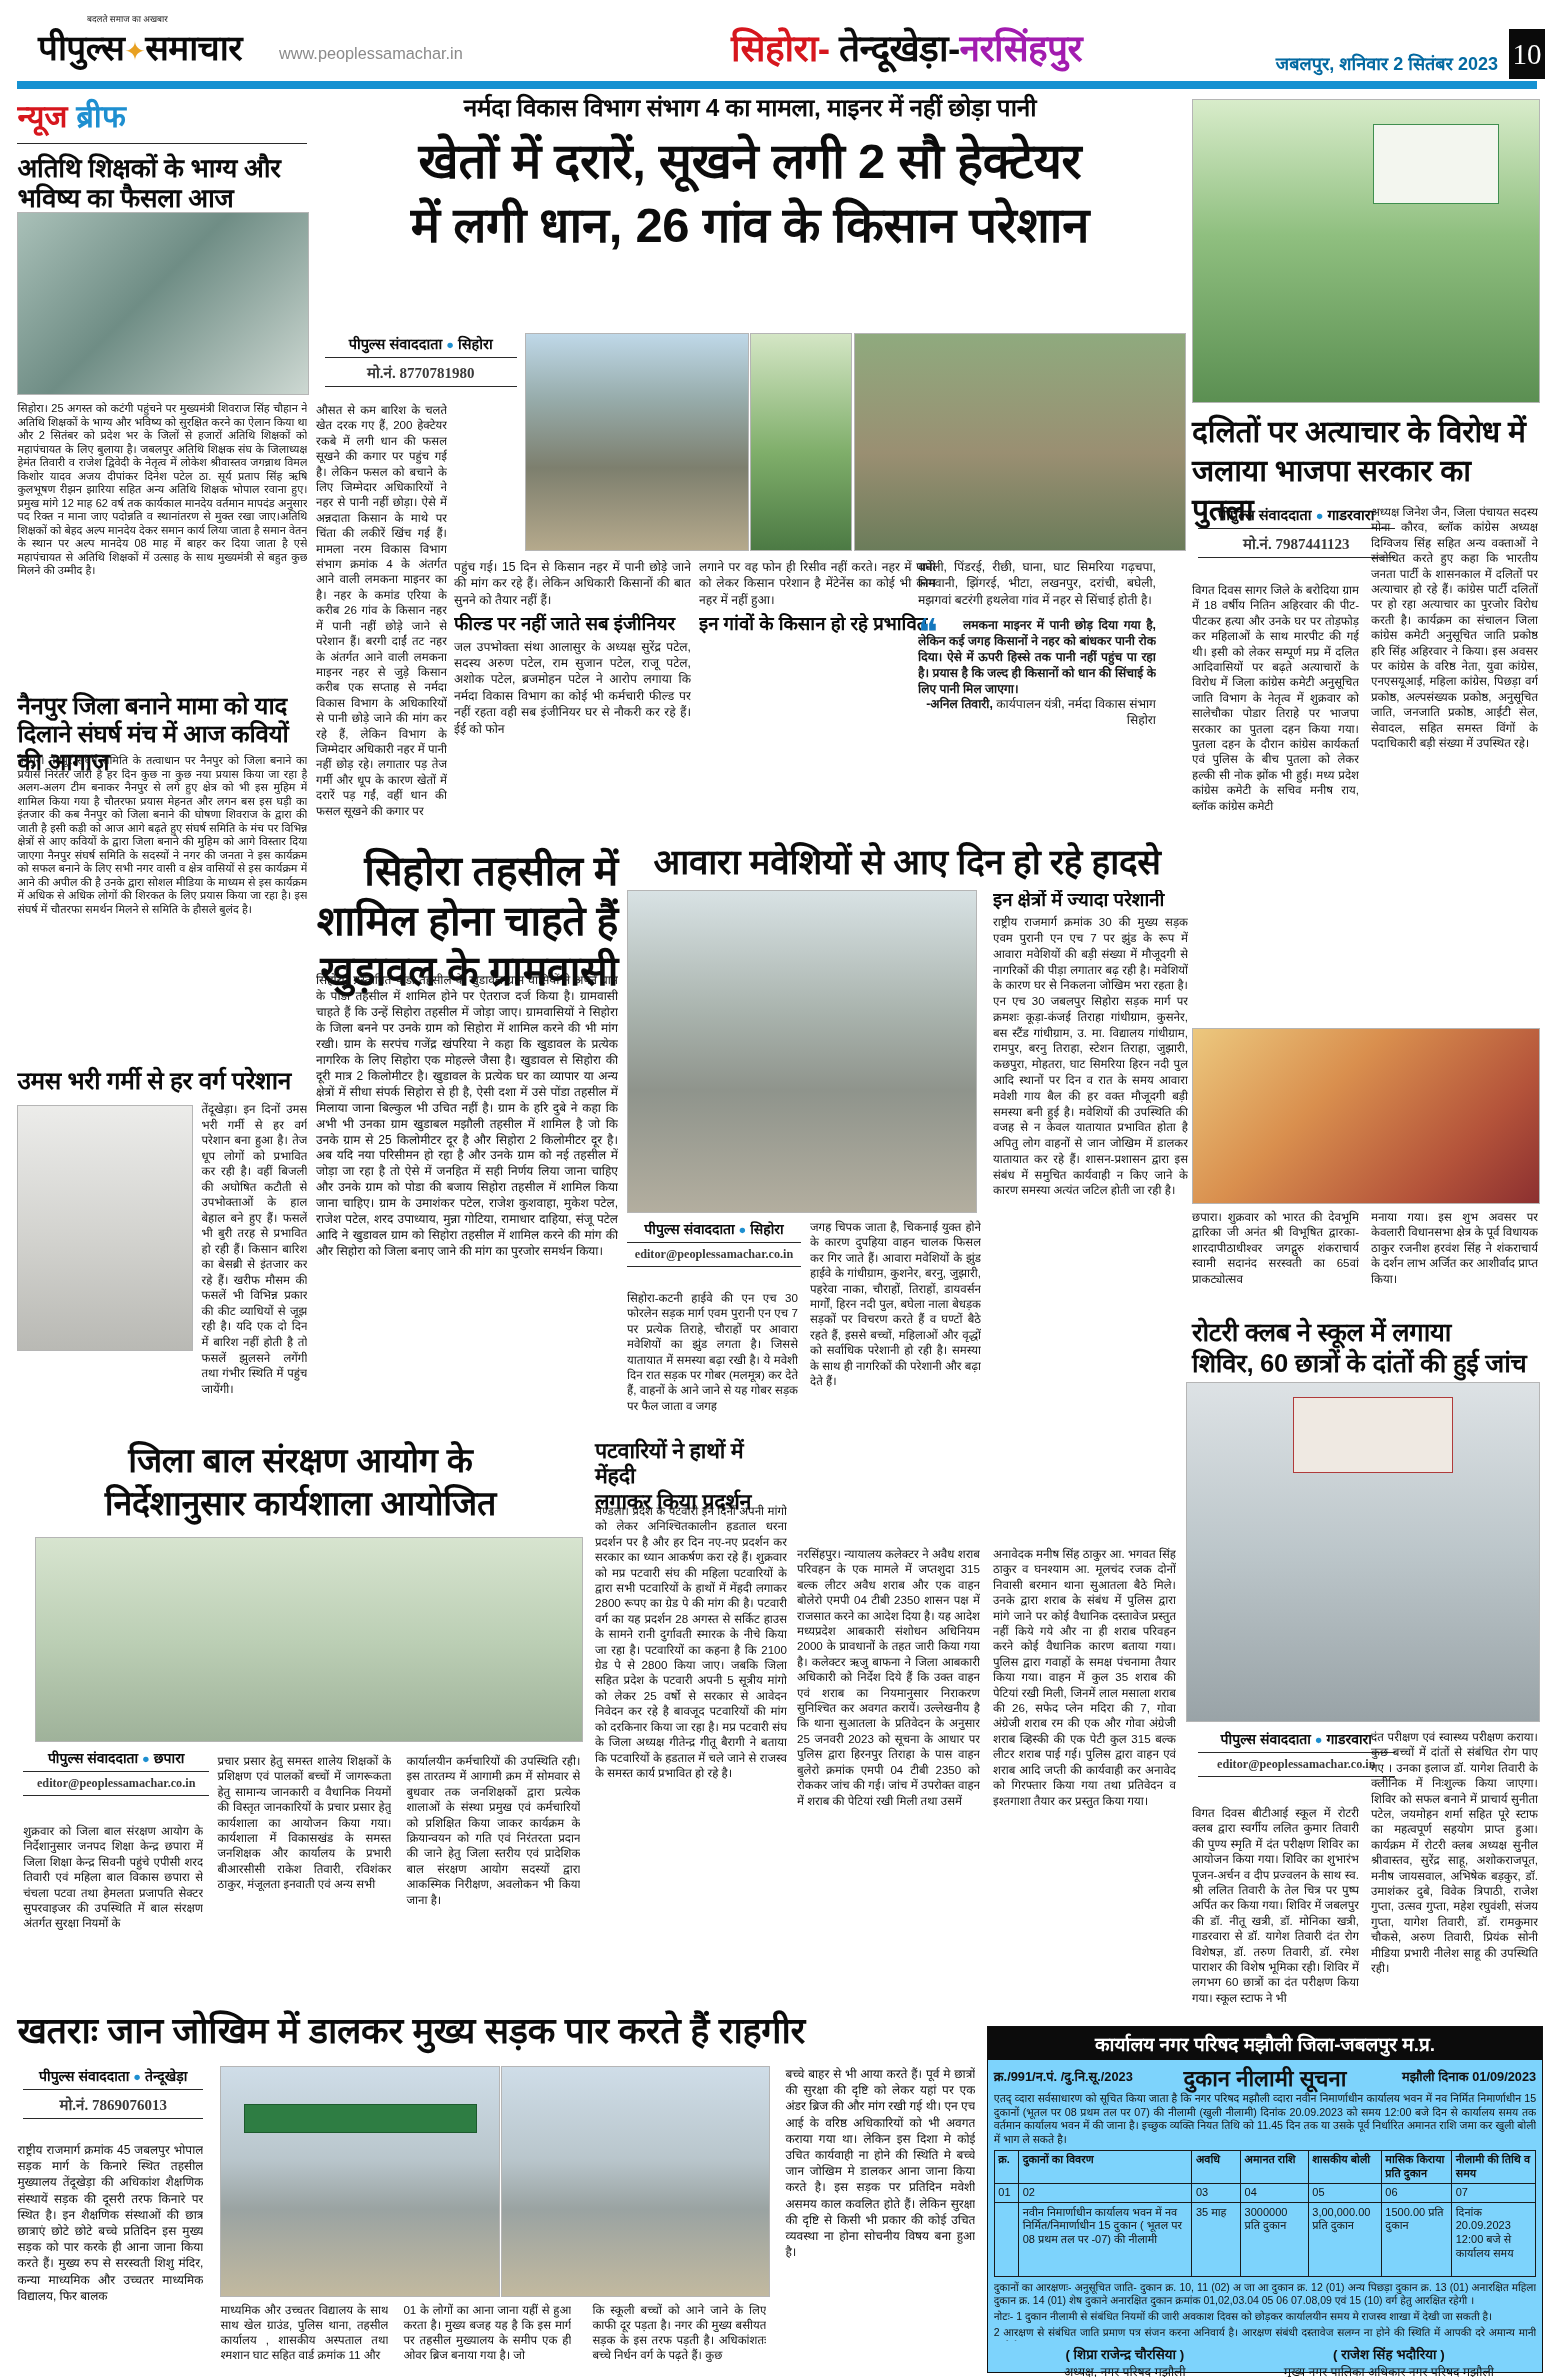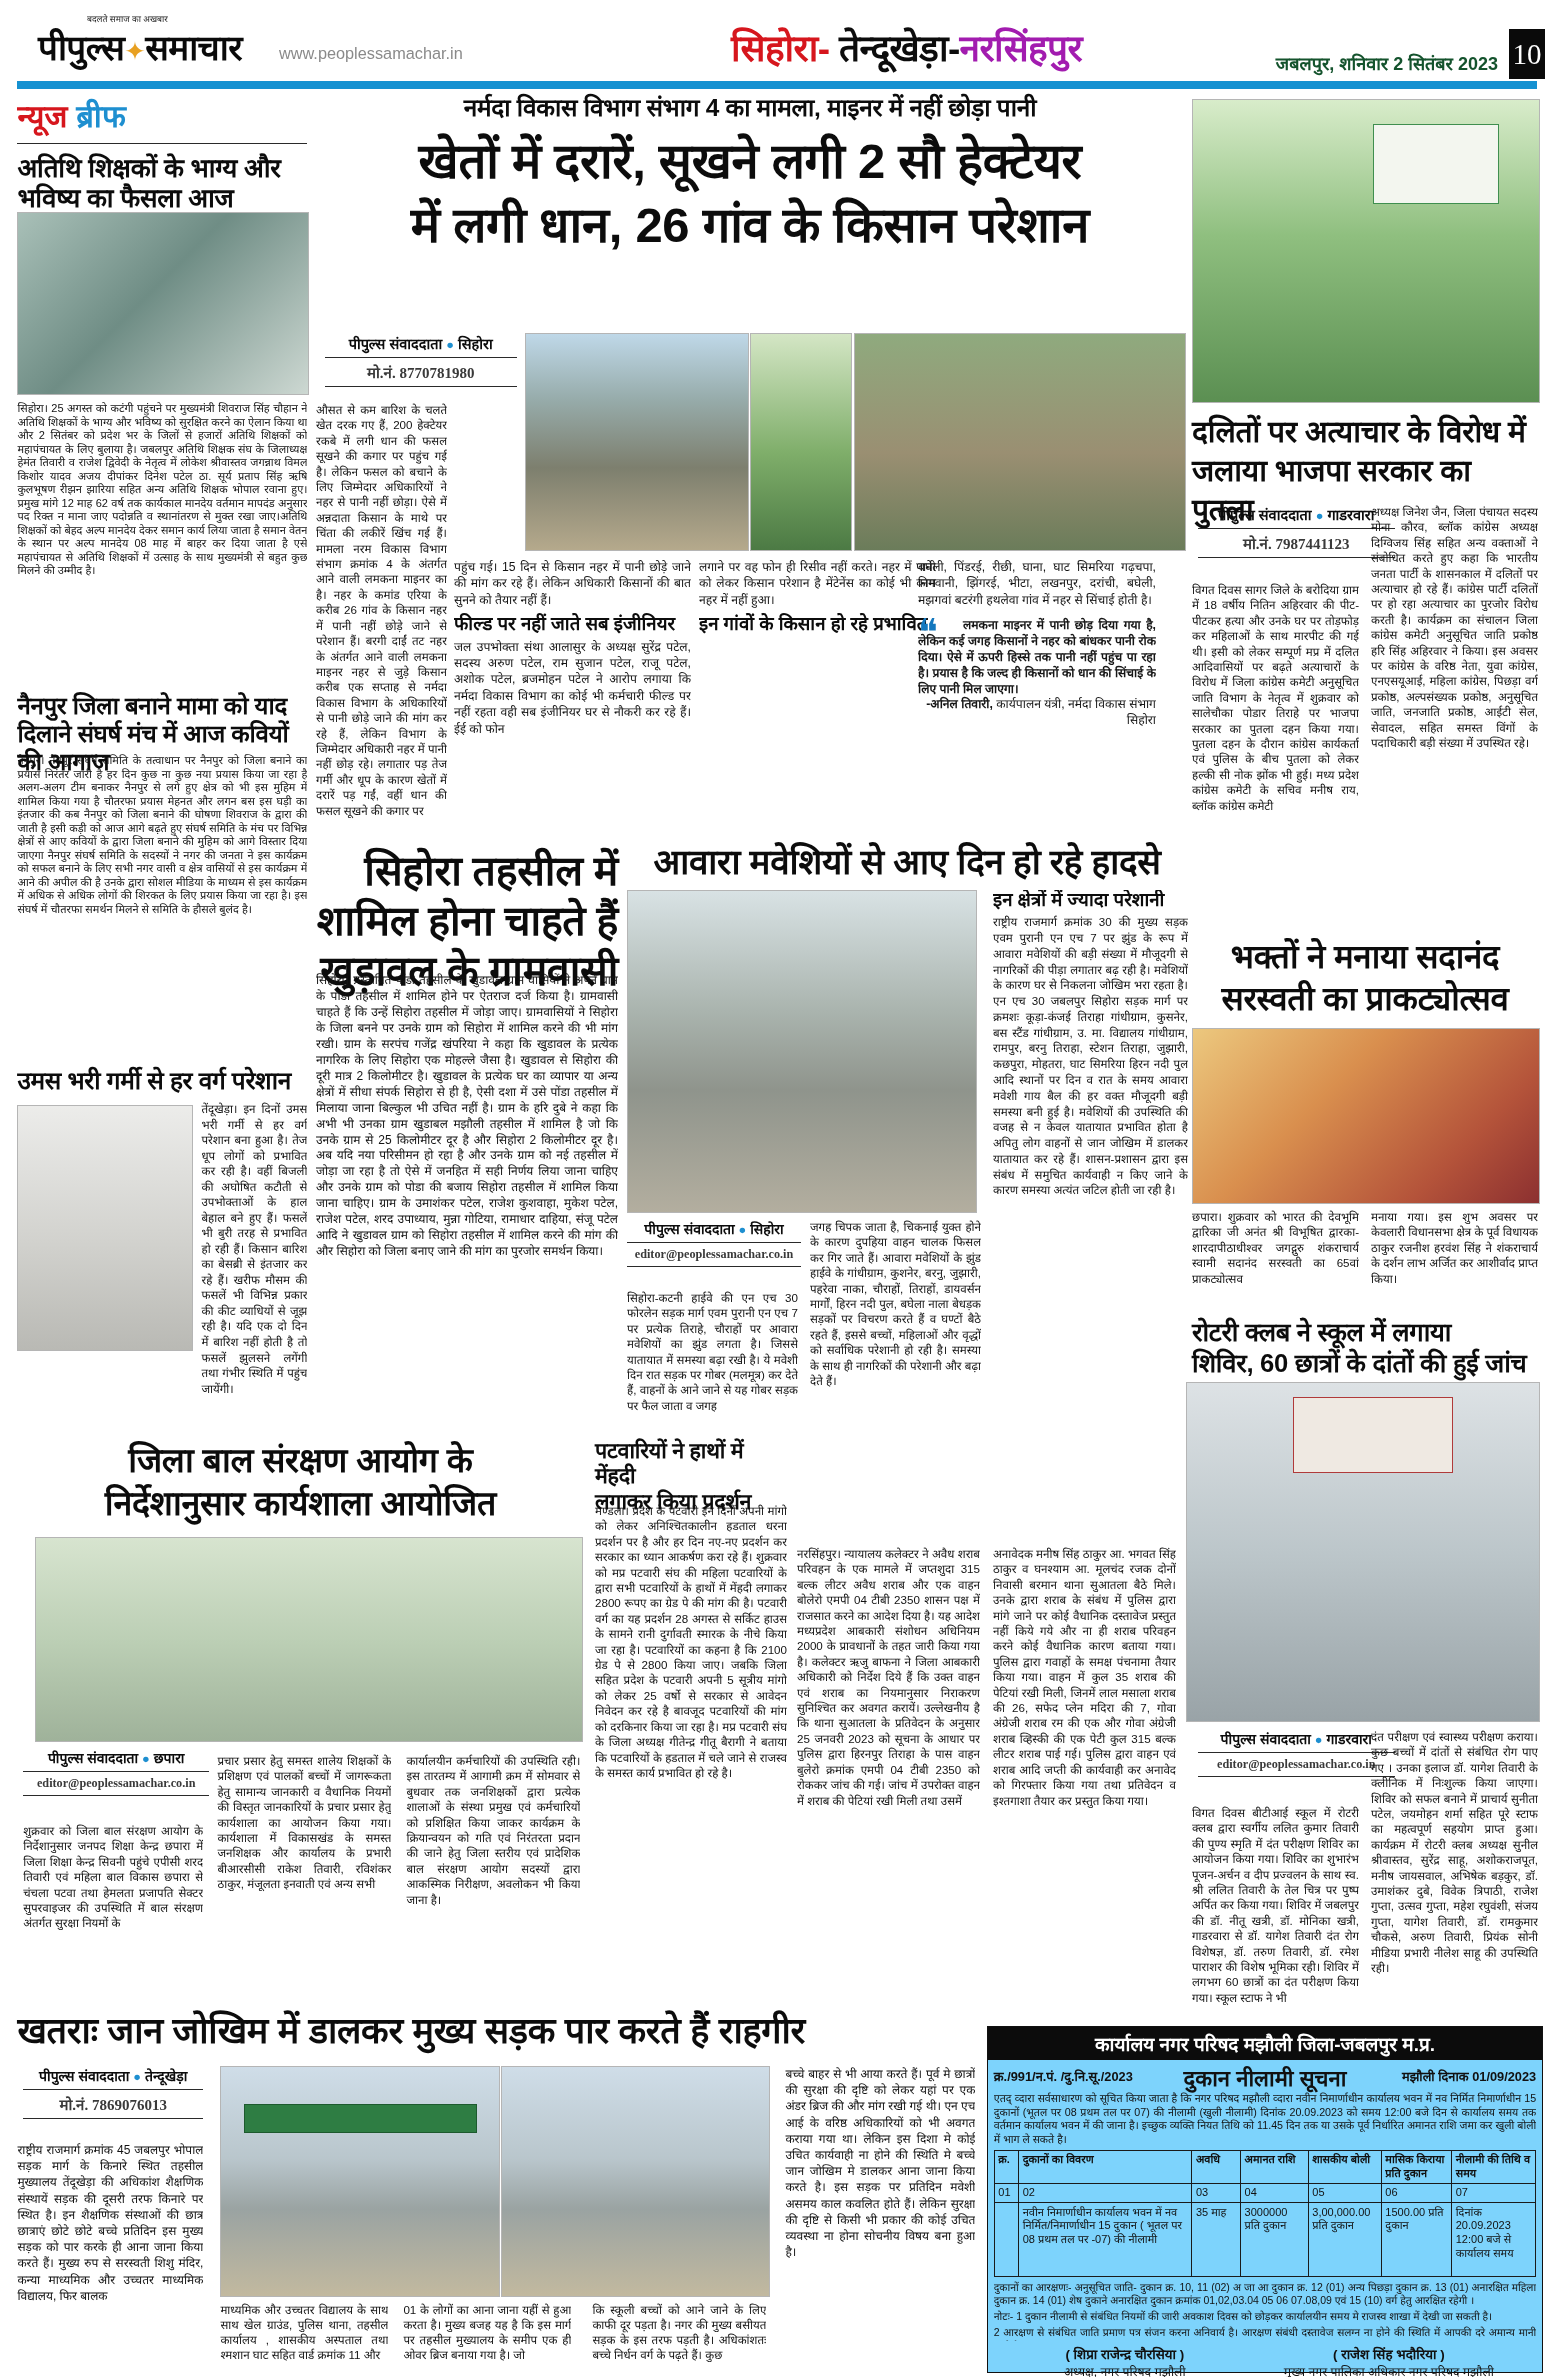--- a/index.html
+++ b/index.html
@@ -46,21 +46,21 @@
 
   <div class="abs" style="left:0;top:0;width:1555px;height:90px;padding-left:40px;">
     <div class="abs" style="left:87px;top:12.8px;font-size:8.7px;color:#222;">बदलते समाज का अखबार</div>
     <div class="abs" style="left:38px;top:23px;font-size:35px;font-weight:700;color:#0a0a0a;letter-spacing:-0.6px;">
       <span>पीपुल्स</span><span style="color:#e8a021;font-size:25.6px;">✦</span><span>समाचार</span>
     </div>
     <div class="abs" style="left:279px;top:44px;font-size:16.3px;color:#8a8a8a;">www.peoplessamachar.in</div>
     <div class="abs" style="left:587px;top:21px;width:639px;text-align:center;font-size:37px;font-weight:700;letter-spacing:-0.6px;">
       <span style="color:#d6161d;">सिहोरा- </span><span style="color:#0c0c0c;">तेन्दूखेड़ा-</span><span style="color:#a21caf;">नरसिंहपुर</span>
     </div>
-    <div class="abs" style="left:1254px;top:51px;width:244px;text-align:right;font-size:18px;font-weight:700;color:#14532d;">जबलपुर, शनिवार 2 सितंबर 2023</div>
+    <div class="abs" style="left:1254px;top:51px;width:244px;text-align:right;font-size:18px;font-weight:700;color:#0369a1;">जबलपुर, शनिवार 2 सितंबर 2023</div>
     <div class="abs" style="left:1509px;top:29px;width:36px;height:50px;background:#0a0a0a;color:#fff;display:flex;align-items:center;justify-content:center;">
       <span style="font-family:'Liberation Serif','DejaVu Serif',serif;font-size:29px;">10</span>
     </div>
     <div class="abs" style="left:17.4px;top:81px;width:1520px;height:7.5px;background:#1591d1;"></div>
   </div>
 
   <div class="abs" style="left:17.4px;top:94px;width:290px;height:1336px;">
     <div style="font-size:31px;font-weight:700;padding-bottom:7px;border-bottom:1.7px solid #2a2a2a;">
       <span style="color:#d6161d;">न्यूज</span>
       <span style="color:#1e8fd0;">ब्रीफ</span>
@@ -164,24 +164,20 @@
     </div>
     <div class="tx" style="position:absolute;left:0;top:448px;width:171px;height:142px;font-size:11.6px;line-height:1.33;">सिहोरा-कटनी हाईवे की एन एच 30 फोरलेन सड़क मार्ग एवम पुरानी एन एच 7 पर प्रत्येक तिराहे, चौराहों पर आवारा मवेशियों का झुंड लगता है। जिससे यातायात में समस्या बढ़ा रखी है। ये मवेशी दिन रात सड़क पर गोबर (मलमूत्र) कर देते हैं, वाहनों के आने जाने से यह गोबर सड़क पर फैल जाता व जगह</div>
     <div class="tx" style="position:absolute;left:183px;top:377px;width:171px;height:213px;font-size:11.6px;line-height:1.33;">जगह चिपक जाता है, चिकनाई युक्त होने के कारण दुपहिया वाहन चालक फिसल कर गिर जाते हैं। आवारा मवेशियों के झुंड हाईवे के गांधीग्राम, कुशनेर, बरनु, जुझारी, पहरेवा नाका, चौराहों, तिराहों, डायवर्सन मार्गों, हिरन नदी पुल, बघेला नाला बेधड़क सड़कों पर विचरण करते हैं व घण्टों बैठे रहते हैं, इससे बच्चों, महिलाओं और वृद्धों को सर्वाधिक परेशानी हो रही है। समस्या के साथ ही नागरिकों की परेशानी और बढ़ा देते हैं।</div>
     <div class="abs" style="left:366px;top:48px;width:195px;height:542px;overflow:hidden;">
       <div class="subh" style="margin-top:0;">इन क्षेत्रों में ज्यादा परेशानी</div>
       <div class="tx" style="font-size:11.6px;line-height:1.36;">राष्ट्रीय राजमार्ग क्रमांक 30 की मुख्य सड़क एवम पुरानी एन एच 7 पर झुंड के रूप में आवारा मवेशियों की बड़ी संख्या में मौजूदगी से नागरिकों की पीड़ा लगातार बढ़ रही है। मवेशियों के कारण घर से निकलना जोखिम भरा रहता है। एन एच 30 जबलपुर सिहोरा सड़क मार्ग पर क्रमशः कूड़ा-कंजई तिराहा गांधीग्राम, कुसनेर, बस स्टैंड गांधीग्राम, उ. मा. विद्यालय गांधीग्राम, रामपुर, बरनु तिराहा, स्टेशन तिराहा, जुझारी, कछपुरा, मोहतरा, घाट सिमरिया हिरन नदी पुल आदि स्थानों पर दिन व रात के समय आवारा मवेशी गाय बैल की हर वक्त मौजूदगी बड़ी समस्या बनी हुई है। मवेशियों की उपस्थिति की वजह से न केवल यातायात प्रभावित होता है अपितु लोग वाहनों से जान जोखिम में डालकर यातायात कर रहे हैं। शासन-प्रशासन द्वारा इस संबंध में समुचित कार्यवाही न किए जाने के कारण समस्या अत्यंत जटिल होती जा रही है।</div>
     </div>
   </div>
 
   <div class="abs" style="left:1192px;top:936px;width:346px;height:377px;">
-    <div class="hl center" style="font-size:33px;line-height:1.28;">
-      <div>भक्तों ने मनाया सदानंद</div>
-      <div>सरस्वती का प्राकट्योत्सव</div>
-    </div>
     <div class="ph p-saint" style="left:0;top:92px;width:346px;height:174px;"></div>
     <div class="tx" style="position:absolute;left:0;top:273px;width:167px;height:102px;font-size:11.6px;line-height:1.33;">छपारा। शुक्रवार को भारत की देवभूमि द्वारिका जी अनंत श्री विभूषित द्वारका- शारदापीठाधीश्वर जगद्गुरु शंकराचार्य स्वामी सदानंद सरस्वती का 65वां प्राकट्योत्सव</div>
     <div class="tx" style="position:absolute;left:179px;top:273px;width:167px;height:102px;font-size:11.6px;line-height:1.33;">मनाया गया। इस शुभ अवसर पर केवलारी विधानसभा क्षेत्र के पूर्व विधायक ठाकुर रजनीश हरवंश सिंह ने शंकराचार्य के दर्शन लाभ अर्जित कर आशीर्वाद प्राप्त किया।</div>
   </div>
 
   <div class="abs" style="left:1192px;top:1317px;width:346px;height:691px;">
     <div class="hl" style="font-size:25.6px;line-height:1.2;">
       <div>रोटरी क्लब ने स्कूल में लगाया</div>
       <div>शिविर, 60 छात्रों के दांतों की हुई जांच</div>
     </div>

